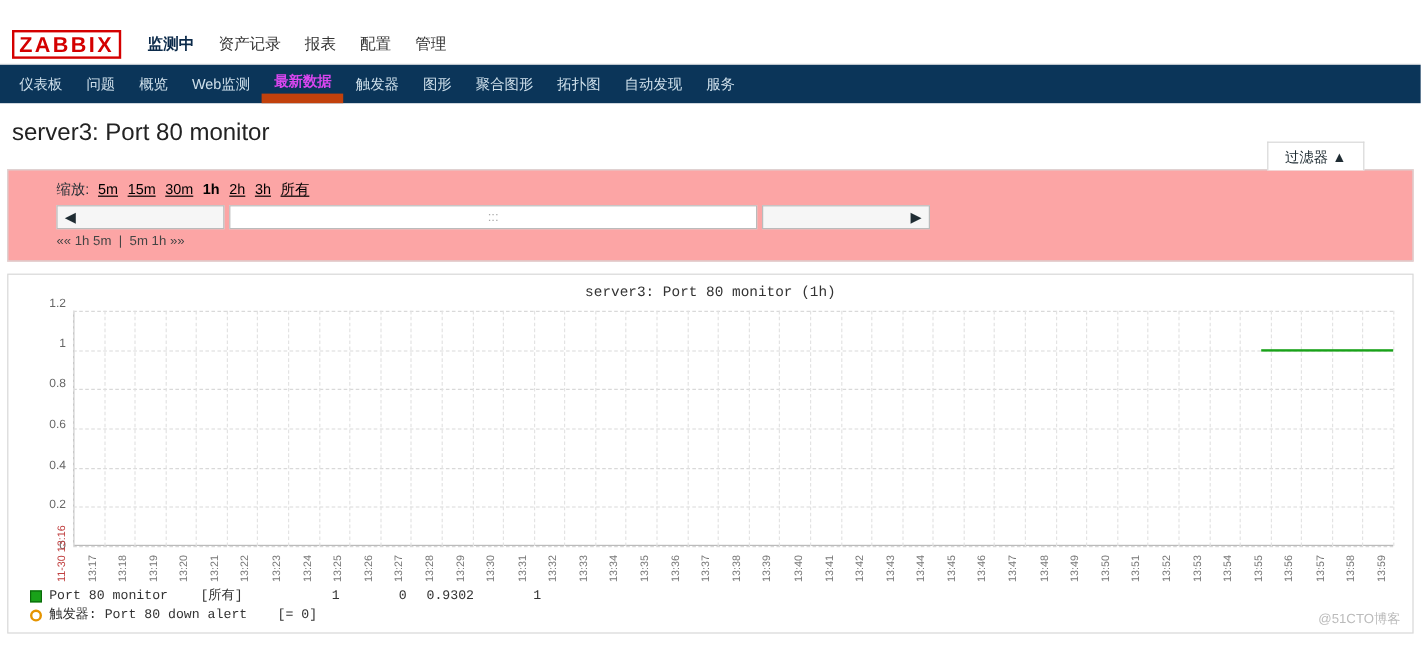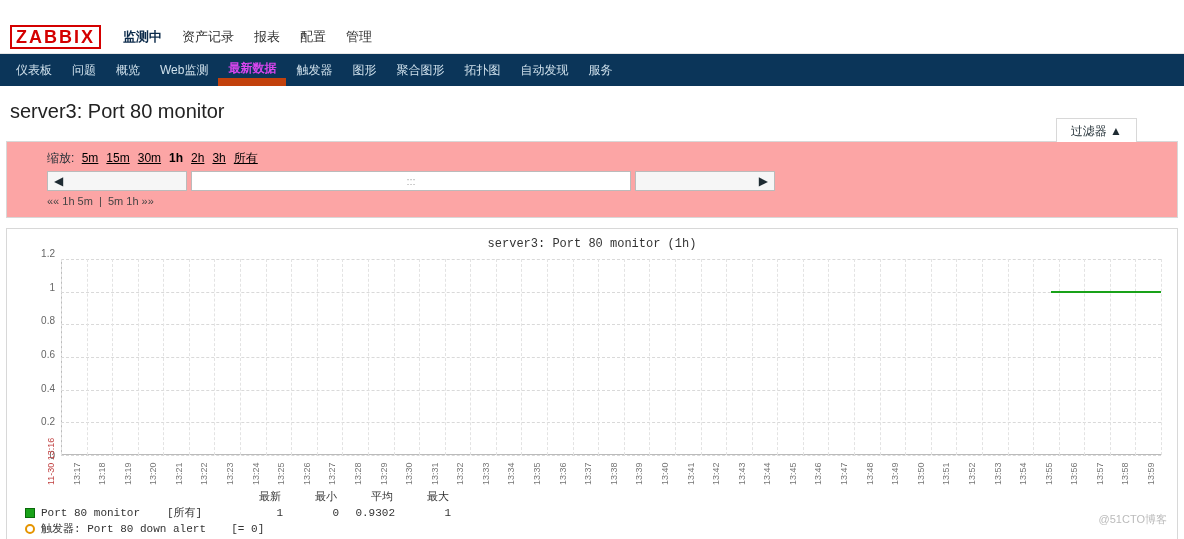--- a/index.html
+++ b/index.html
@@ -36,21 +36,21 @@
   .y-axis-line { position:absolute; left:0; top:0; bottom:0; border-left:1px solid #bbb;}
   .x-labels { position:absolute; left:0; right:0; bottom:0; height:28px; }
   .x-tick { position:absolute; bottom:0; font-size:9px; color:#777; transform: rotate(-90deg) translate(-2px,-50%); transform-origin:left bottom; white-space:nowrap; }
   .x-tick.red { color:#c04040; }
   .line-seg { position:absolute; height:2px; background:#19a219; }
   .legend { font-family:"Courier New", monospace; font-size:11px; color:#333; margin:6px 0 0 8px; }
   .legrow { display:flex; align-items:center; gap:6px; line-height:16px;}
   .swatch { width:10px; height:10px; display:inline-block; }
   .swatch.green { background:#19a219; border:1px solid #0a6a0a;}
   .swatch.circle { width:10px; height:10px; border-radius:50%; background:#fff; border:2px solid #e59400;}
-  .watermark { position:absolute; right:10px; bottom:16px; font-size:11px; color:#bbb;}
+  .watermark { position:absolute; right:10px; bottom:4px; font-size:11px; color:#bbb;}
 </style>
 </head>
 <body>
 
 <div class="topnav">
   <span class="logo">ZABBIX</span>
   <span id="topnav-slot"><span class="topnav-item active">监测中</span><span class="topnav-item">资产记录</span><span class="topnav-item">报表</span><span class="topnav-item">配置</span><span class="topnav-item">管理</span></span>
 </div>
 
 <div class="subnav" id="subnav-slot">
@@ -201,27 +201,20 @@
         <div class="x-tick" style="left: 88.3721%;">13:54</div>
         <div class="x-tick" style="left: 90.6977%;">13:55</div>
         <div class="x-tick" style="left: 93.0233%;">13:56</div>
         <div class="x-tick" style="left: 95.3488%;">13:57</div>
         <div class="x-tick" style="left: 97.6744%;">13:58</div>
         <div class="x-tick" style="left: 100%;">13:59</div>
       </div>
   </div>
   <div class="legend" id="legend">
       <div class="legrow">
-        <span style="width:200px;display:inline-block;"></span>
-        <span style="width:50px;text-align:right;display:inline-block;">最新</span>
-        <span style="width:50px;text-align:right;display:inline-block;">最小</span>
-        <span style="width:50px;text-align:right;display:inline-block;">平均</span>
-        <span style="width:50px;text-align:right;display:inline-block;">最大</span>
-      </div>
-      <div class="legrow">
         <span class="swatch green"></span>
         <span style="width:120px;display:inline-block;">Port 80 monitor</span>
         <span style="width:60px;display:inline-block;">[所有]</span>
         <span style="width:50px;text-align:right;display:inline-block;">1</span>
         <span style="width:50px;text-align:right;display:inline-block;">0</span>
         <span style="width:50px;text-align:right;display:inline-block;">0.9302</span>
         <span style="width:50px;text-align:right;display:inline-block;">1</span>
       </div>
       <div class="legrow"><span class="swatch circle"></span><span>触发器: Port 80 down alert</span>&nbsp;&nbsp;<span>[= 0]</span></div>
     </div>

